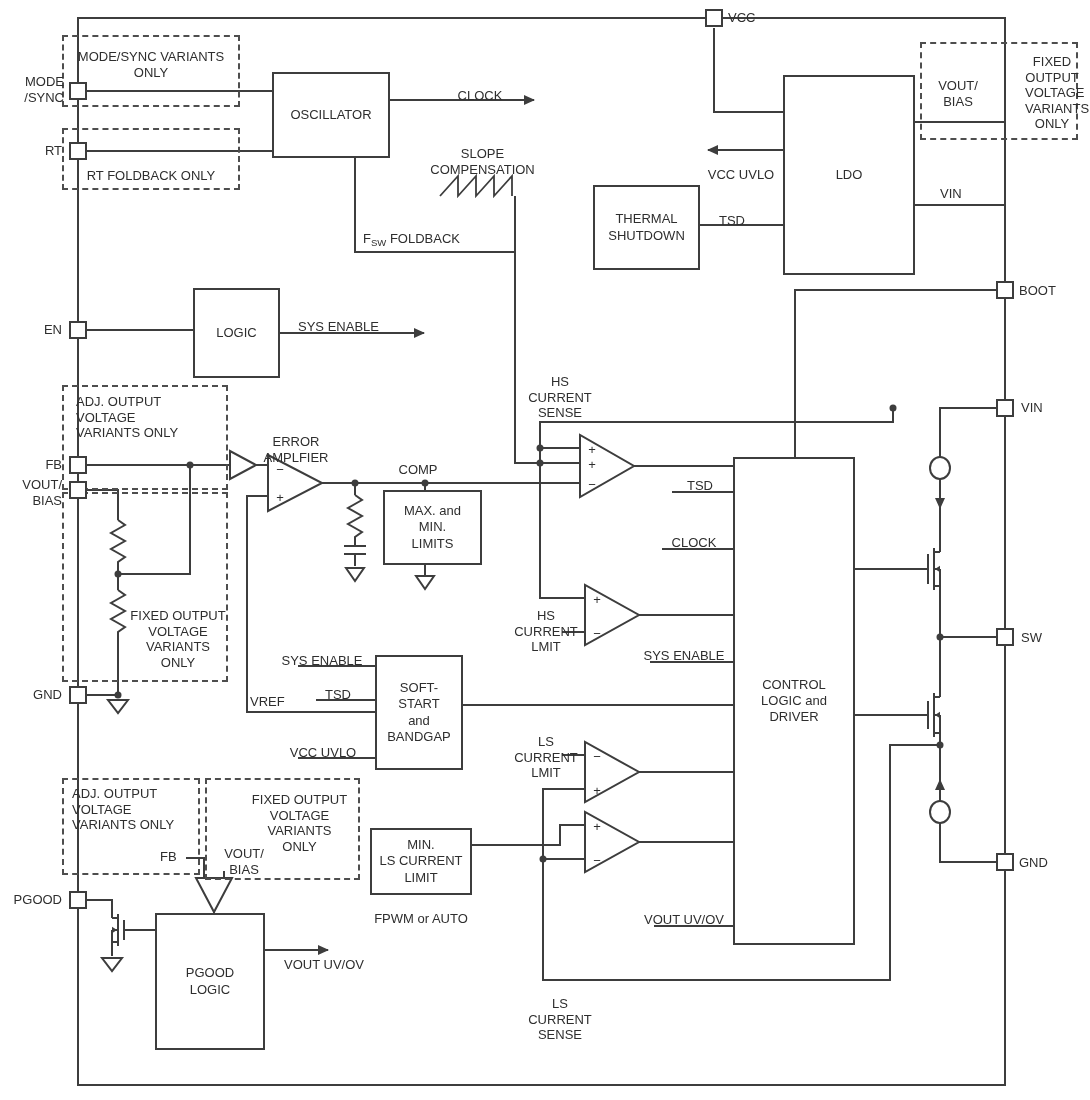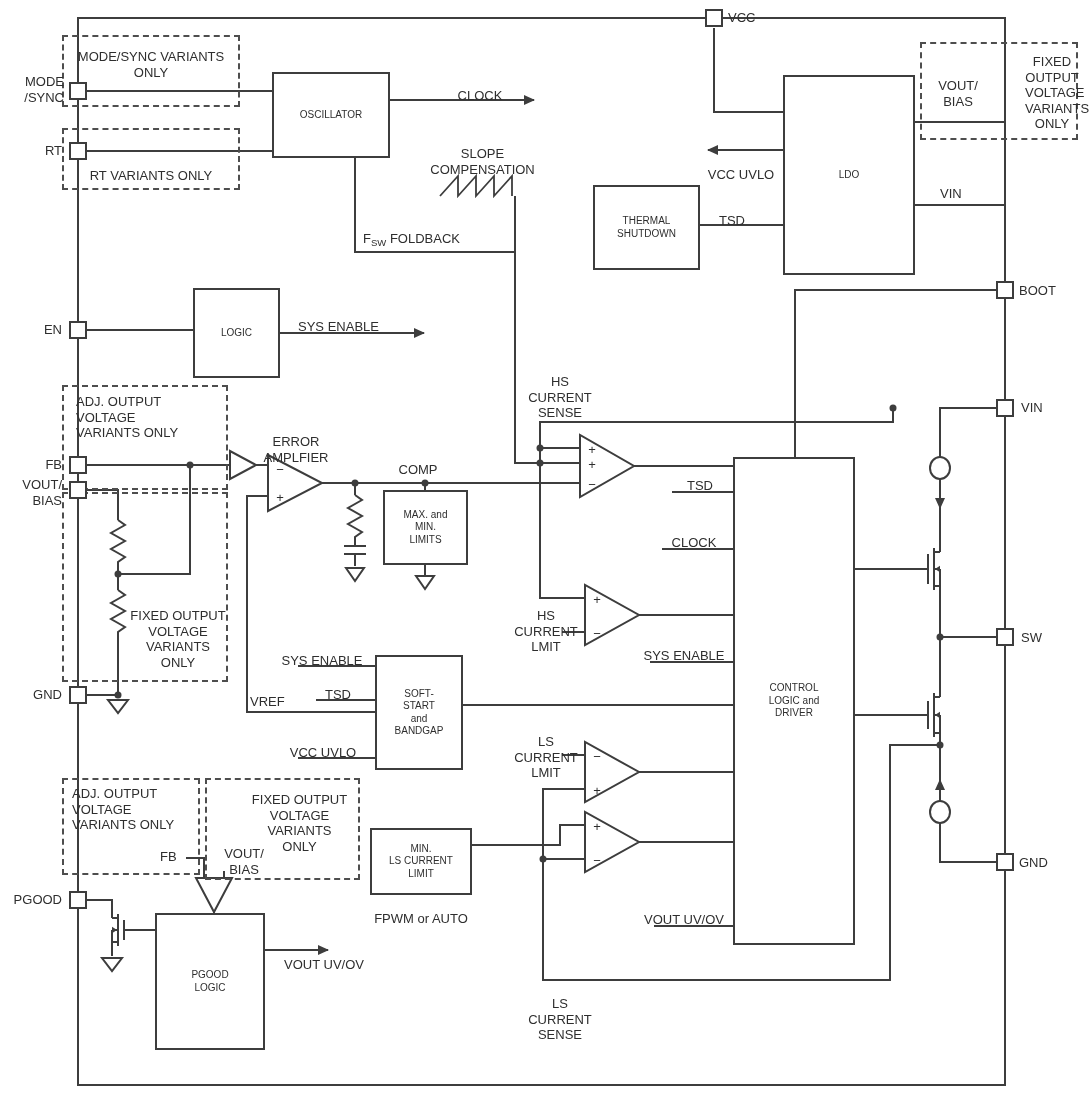--- a/index.html
+++ b/index.html
@@ -2,21 +2,21 @@
 <html><head>
 <meta charset="utf-8">
 <style>
   * { box-sizing: border-box; }
   html,body { margin:0; padding:0; background:#ffffff; }
   .stage { position:relative; width:1090px; height:1100px; background:#fff;
            font-family:"Liberation Sans", sans-serif; color:#2e2e2e; overflow:hidden; }
   .stage > svg { position:absolute; left:0; top:0; }
   .block { position:absolute; border:2px solid #3d3d3d; background:#fff;
            display:flex; align-items:center; justify-content:center;
-           text-align:center; white-space:pre-line; font-size:10px; line-height:1.25; }
+           text-align:center; white-space:pre-line; font-size:13px; line-height:1.25; }
   .dashed { position:absolute; border:2px dashed #4e4e4e; }
   .pin { position:absolute; width:18px; height:18px; border:2px solid #3d3d3d; background:#fff; }
   .lbl { position:absolute; font-size:13px; line-height:1.2; white-space:pre-line; }
   .tc { text-align:center;margin-top:8px; }
   .tr { text-align:right; }
   .sub { font-size:9.5px; vertical-align:-3px; }
   svg text { font-family:"Liberation Sans", sans-serif; font-size:13px; fill:#2e2e2e; }
 </style>
 </head>
 <body>
@@ -160,21 +160,21 @@
   <div class="dashed" style="left:62px;top:385px;width:166px;height:105px;"></div>
   <div class="dashed" style="left:62px;top:492px;width:166px;height:190px;"></div>
   <div class="dashed" style="left:62px;top:778px;width:138px;height:97px;"></div>
   <div class="dashed" style="left:205px;top:778px;width:155px;height:102px;"></div>
 
   <div class="block" style="left:272px;top:72px;width:118px;height:86px;">OSCILLATOR</div>
   <div class="block" style="left:593px;top:185px;width:107px;height:85px;">THERMAL
 SHUTDOWN</div>
   <div class="block" style="left:783px;top:75px;width:132px;height:200px;">LDO</div>
   <div class="block" style="left:193px;top:288px;width:87px;height:90px;">LOGIC</div>
-  <div class="block" style="left:383px;top:490px;width:85px;height:75px;">MAX. and
+  <div class="block" style="left:383px;top:490px;width:99px;height:75px;">MAX. and
 MIN.
 LIMITS</div>
   <div class="block" style="left:375px;top:655px;width:88px;height:115px;">SOFT-
 START
 and
 BANDGAP</div>
   <div class="block" style="left:370px;top:828px;width:102px;height:67px;">MIN.
 LS CURRENT
 LIMIT</div>
   <div class="block" style="left:155px;top:913px;width:110px;height:137px;">PGOOD
@@ -206,21 +206,21 @@
   <div class="lbl tr" style="left:18px;top:687px;width:44px;">GND</div>
   <div class="lbl tr" style="left:4px;top:892px;width:58px;">PGOOD</div>
   <div class="lbl" style="left:728px;top:10px;">VCC</div>
   <div class="lbl" style="left:1019px;top:283px;">BOOT</div>
   <div class="lbl" style="left:1021px;top:400px;">VIN</div>
   <div class="lbl" style="left:1021px;top:630px;">SW</div>
   <div class="lbl" style="left:1019px;top:855px;">GND</div>
 
   <div class="lbl tc" style="left:70px;top:41px;width:162px;">MODE/SYNC VARIANTS
 ONLY</div>
-  <div class="lbl tc" style="left:78px;top:160px;width:146px;">RT VARIANTS ONLY</div>
+  <div class="lbl tc" style="left:78px;top:160px;width:146px;">RT FOLDBACK ONLY</div>
   <div class="lbl tc" style="left:1005px;top:46px;width:74px;padding-left:20px;">FIXED
 OUTPUT
 VOLTAGE
 VARIANTS
 ONLY</div>
   <div class="lbl" style="left:76px;top:394px;width:130px;">ADJ. OUTPUT
 VOLTAGE
 VARIANTS ONLY</div>
   <div class="lbl tc" style="left:130px;top:600px;width:96px;">FIXED OUTPUT
 VOLTAGE

